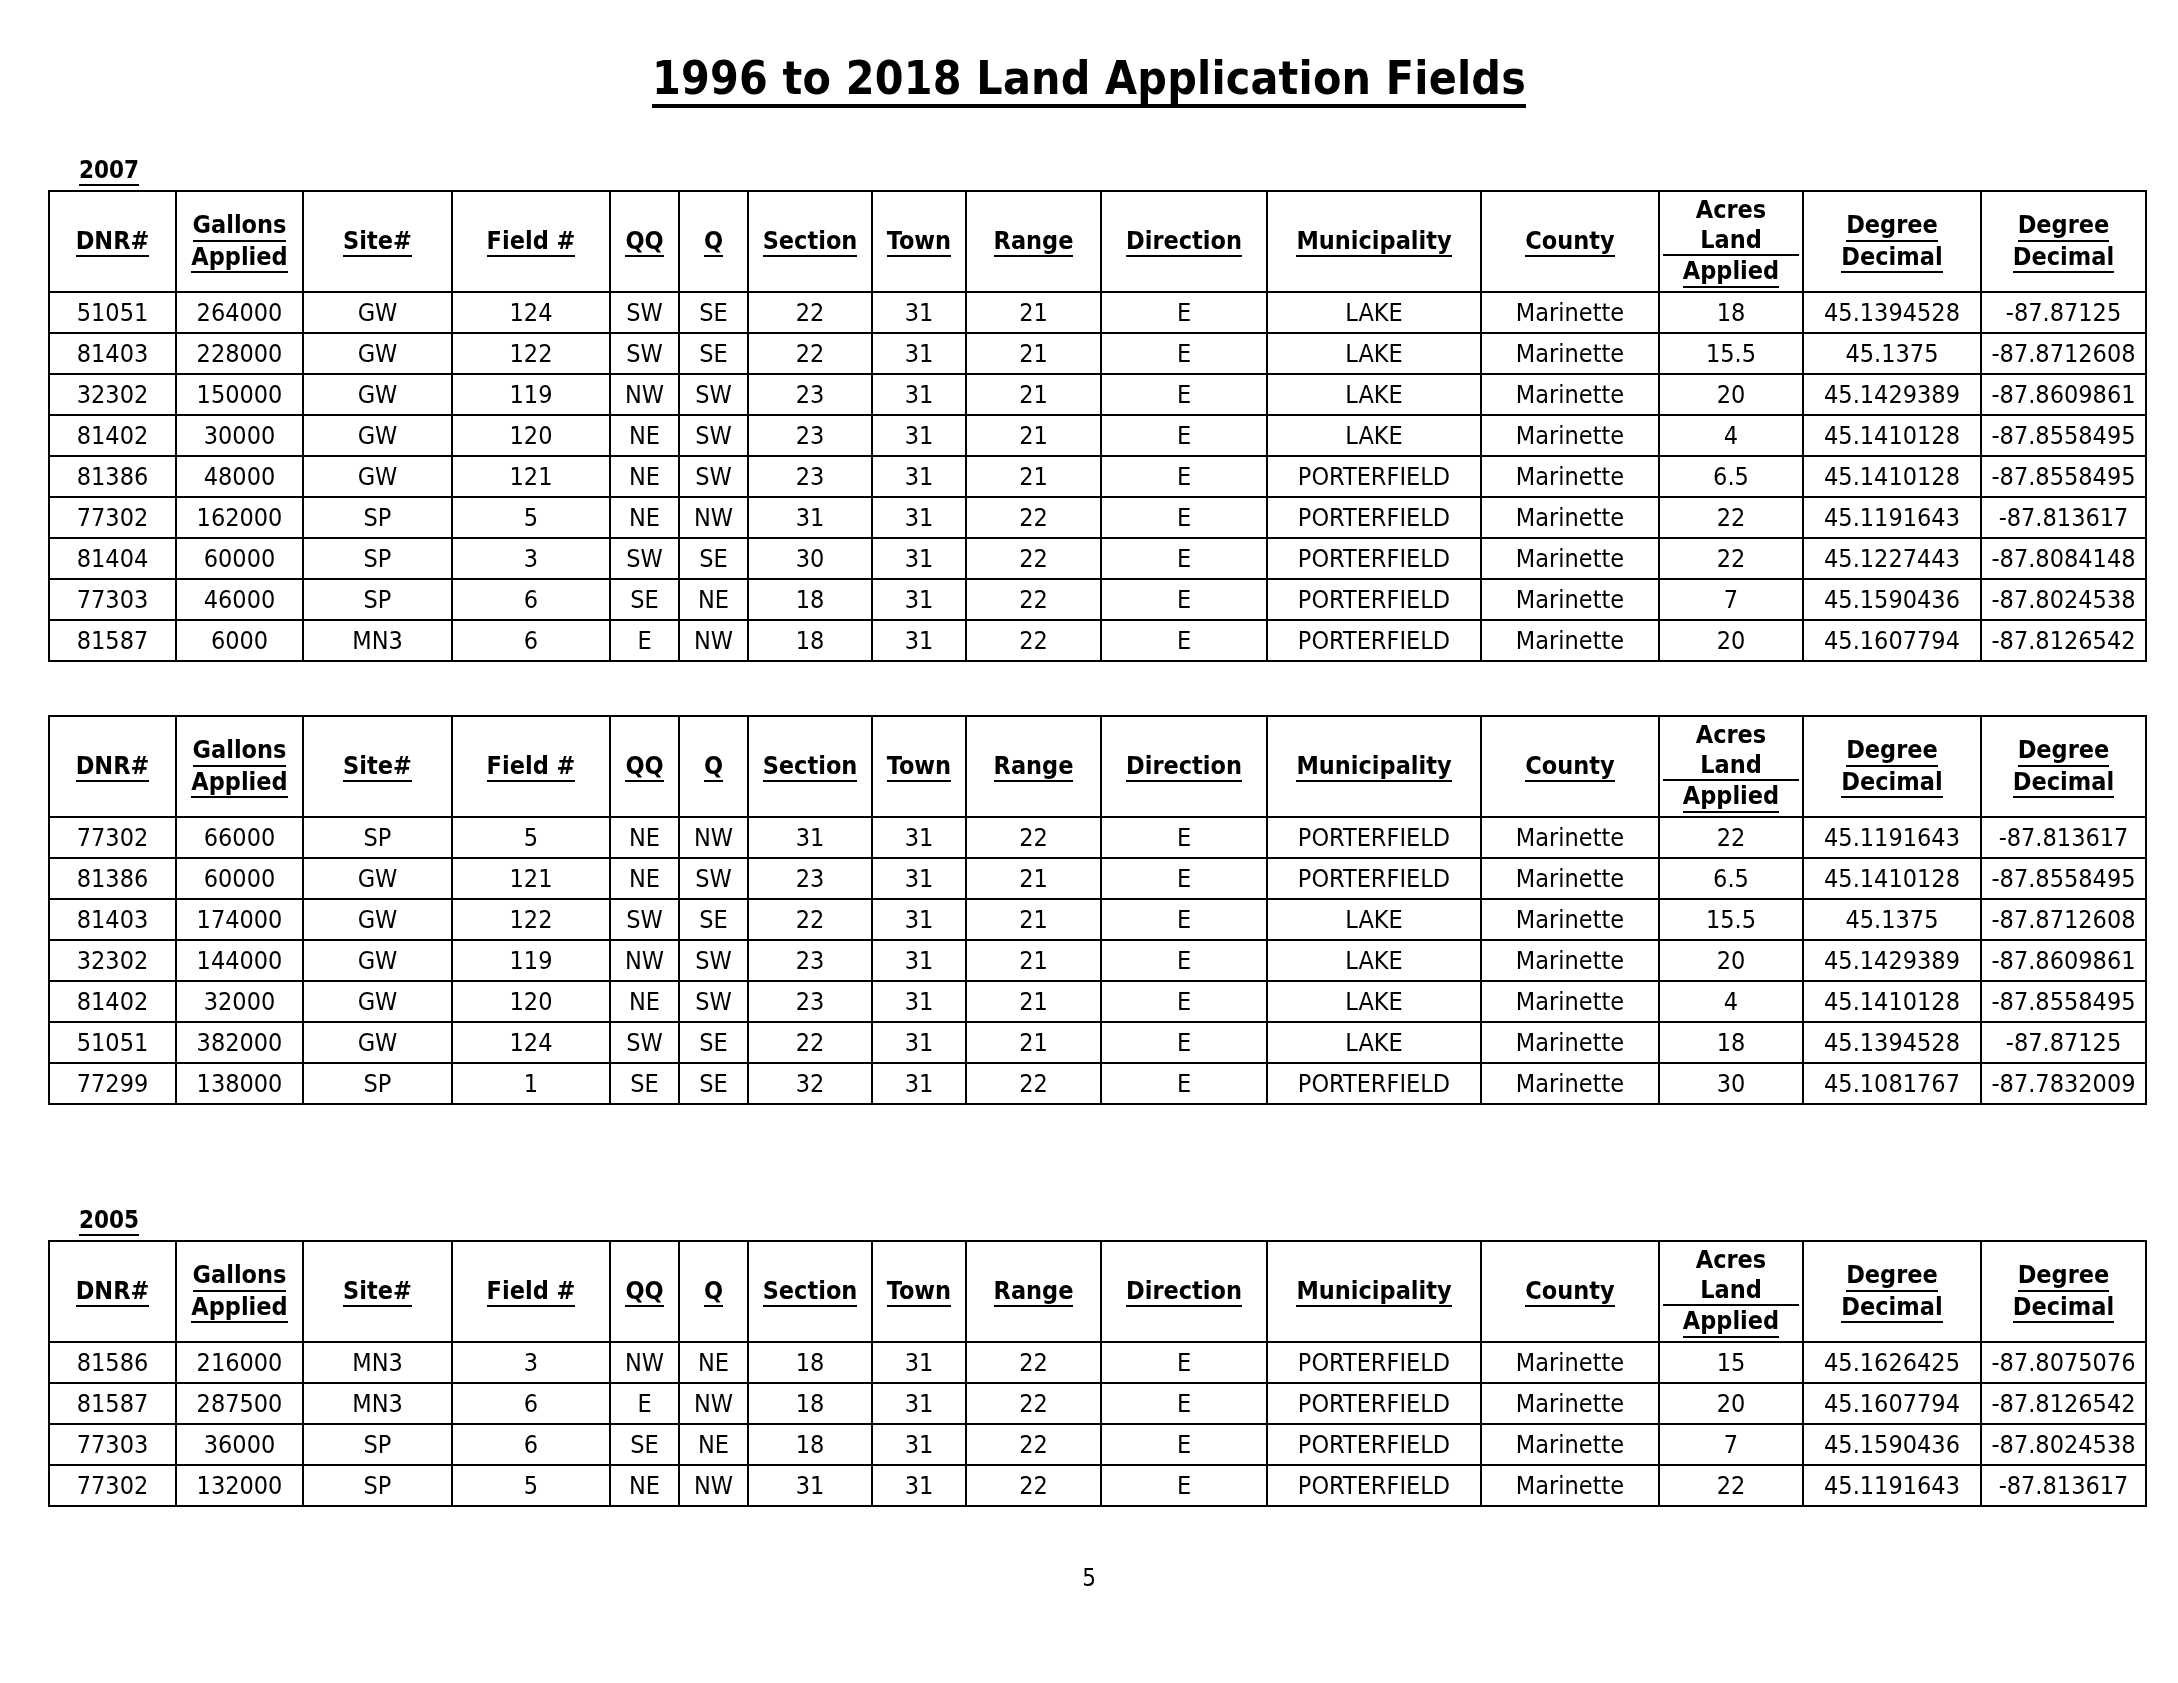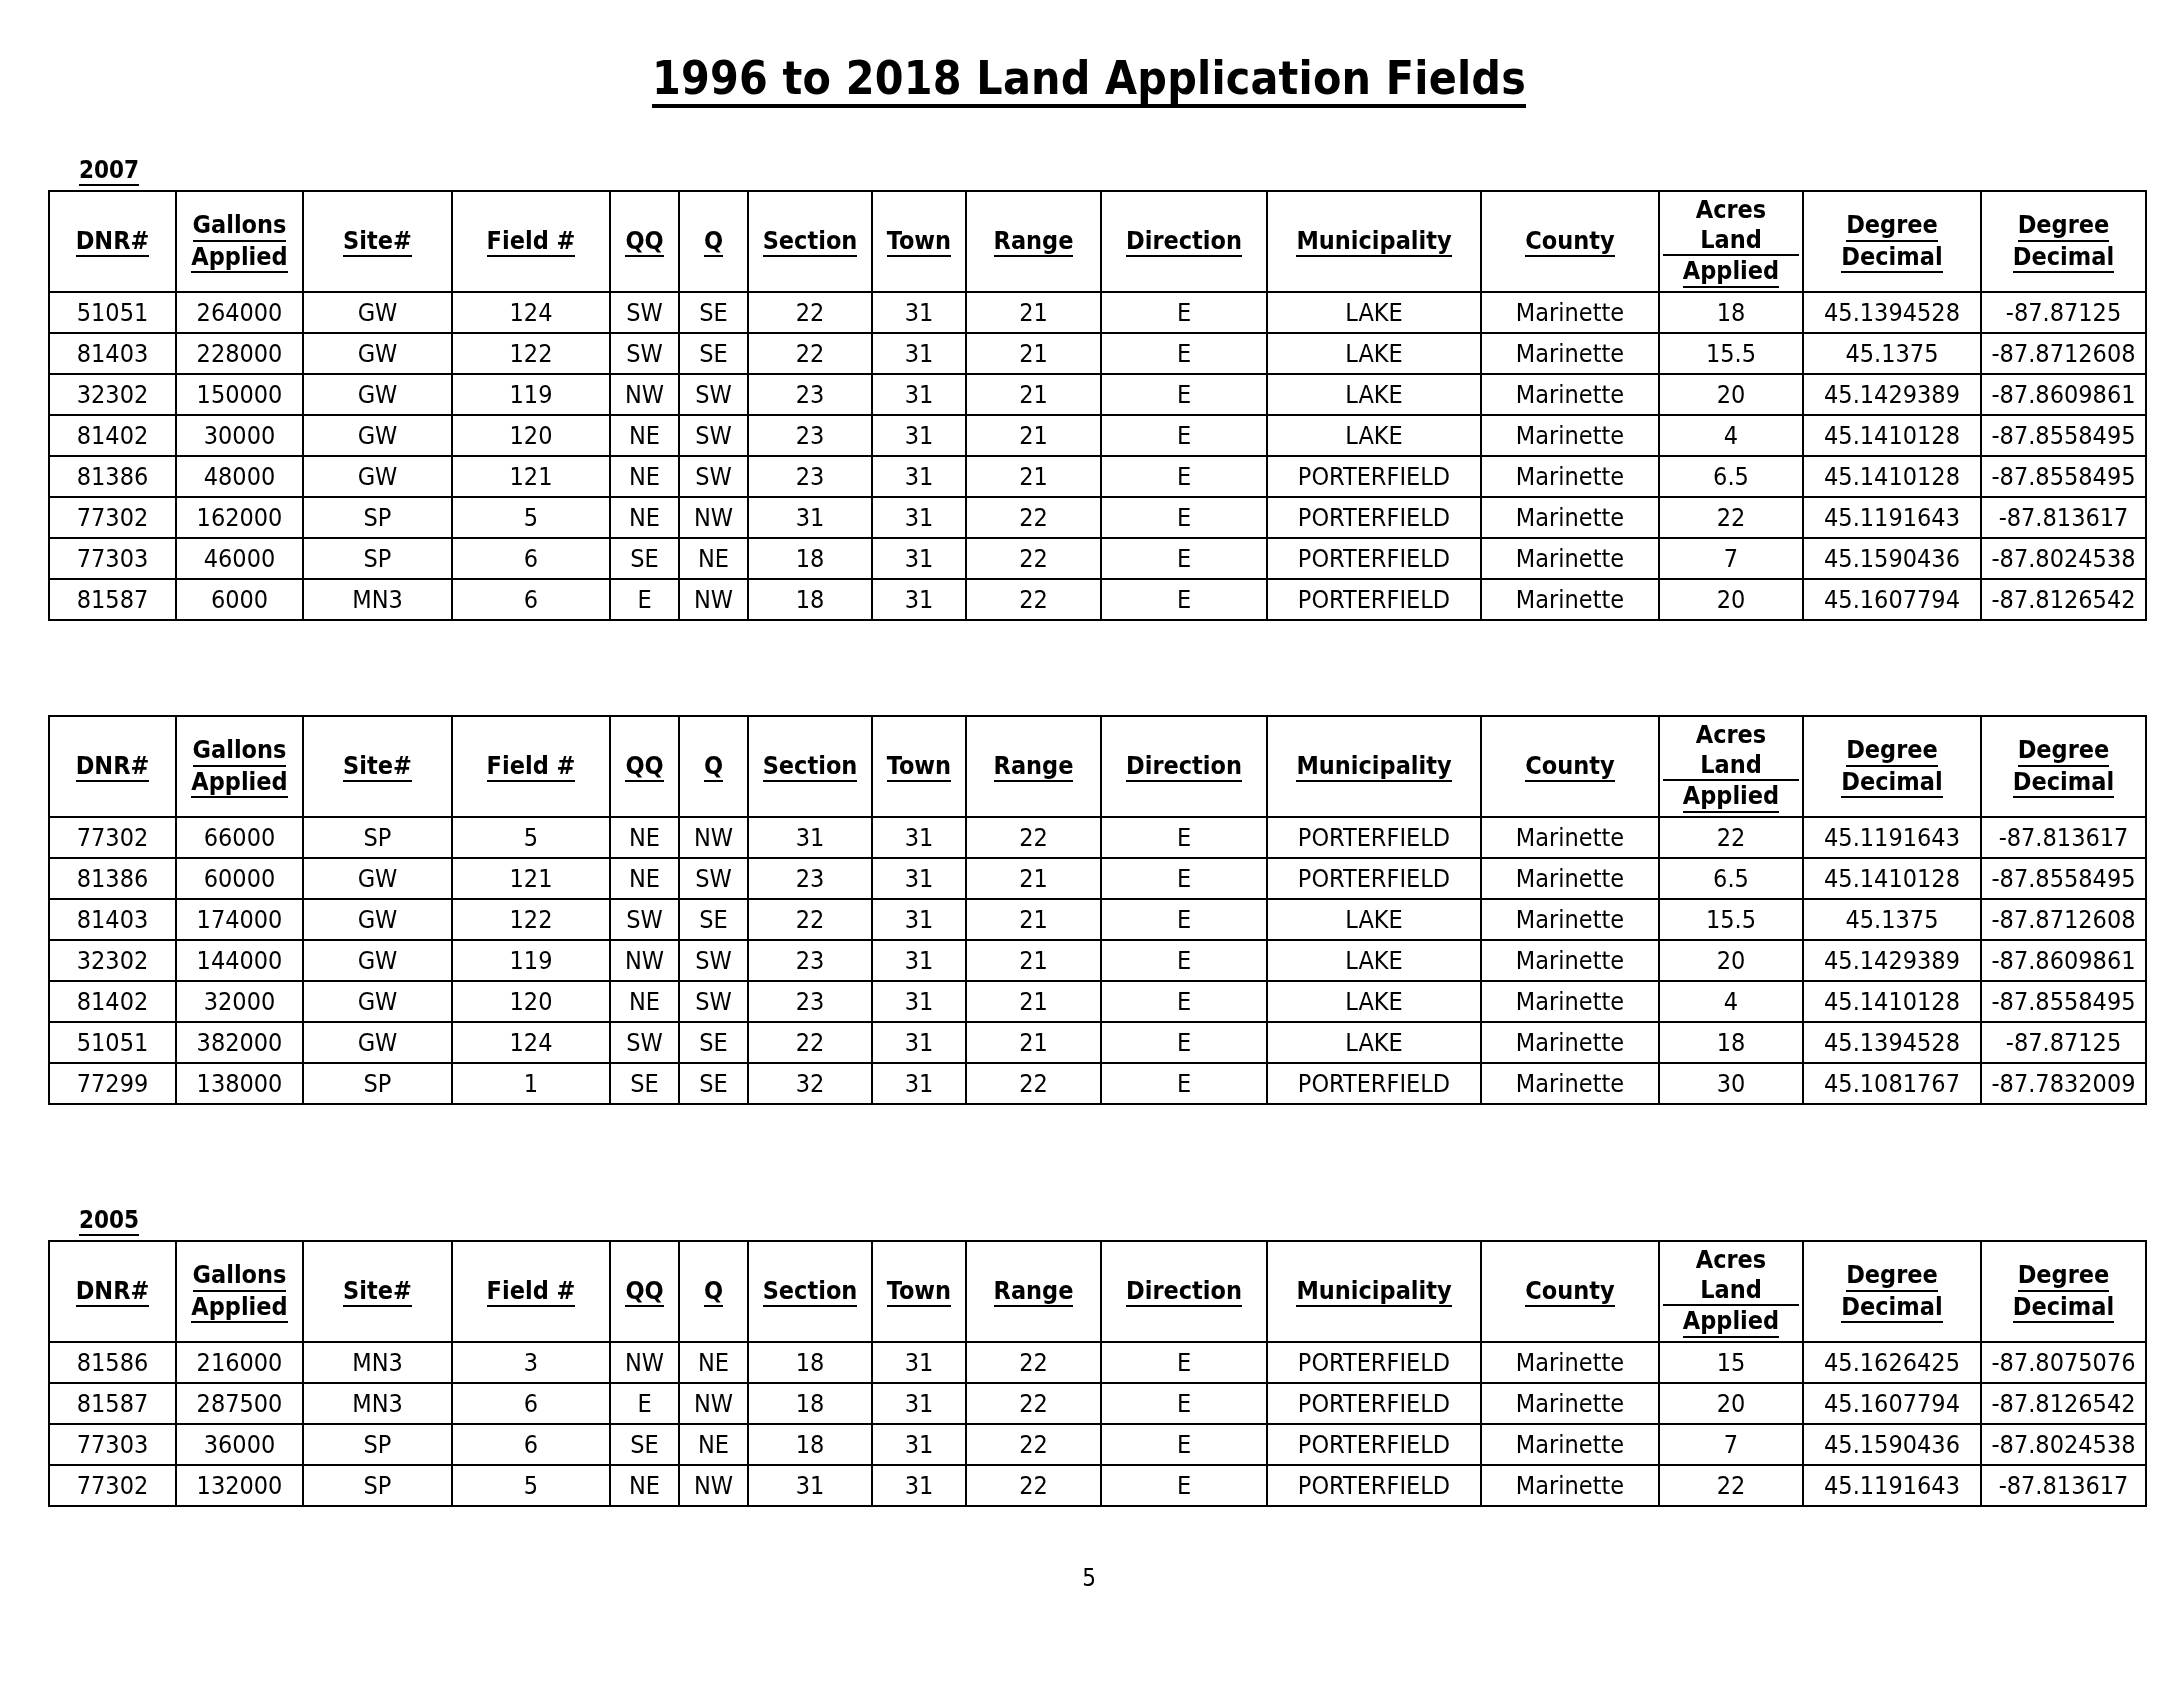--- a/index.html
+++ b/index.html
@@ -305,20 +305,37 @@
             <td>31</td>
             <td>22</td>
             <td>E</td>
             <td>PORTERFIELD</td>
             <td>Marinette</td>
             <td>22</td>
             <td>45.1191643</td>
             <td>-87.813617</td>
           </tr>
           <tr>
+            <td>81404</td>
+            <td>60000</td>
+            <td>SP</td>
+            <td>3</td>
+            <td>SW</td>
+            <td>SE</td>
+            <td>30</td>
+            <td>31</td>
+            <td>22</td>
+            <td>E</td>
+            <td>PORTERFIELD</td>
+            <td>Marinette</td>
+            <td>22</td>
+            <td>45.1227443</td>
+            <td>-87.8084148</td>
+          </tr>
+          <tr>
             <td>77303</td>
             <td>46000</td>
             <td>SP</td>
             <td>6</td>
             <td>SE</td>
             <td>NE</td>
             <td>18</td>
             <td>31</td>
             <td>22</td>
             <td>E</td>

